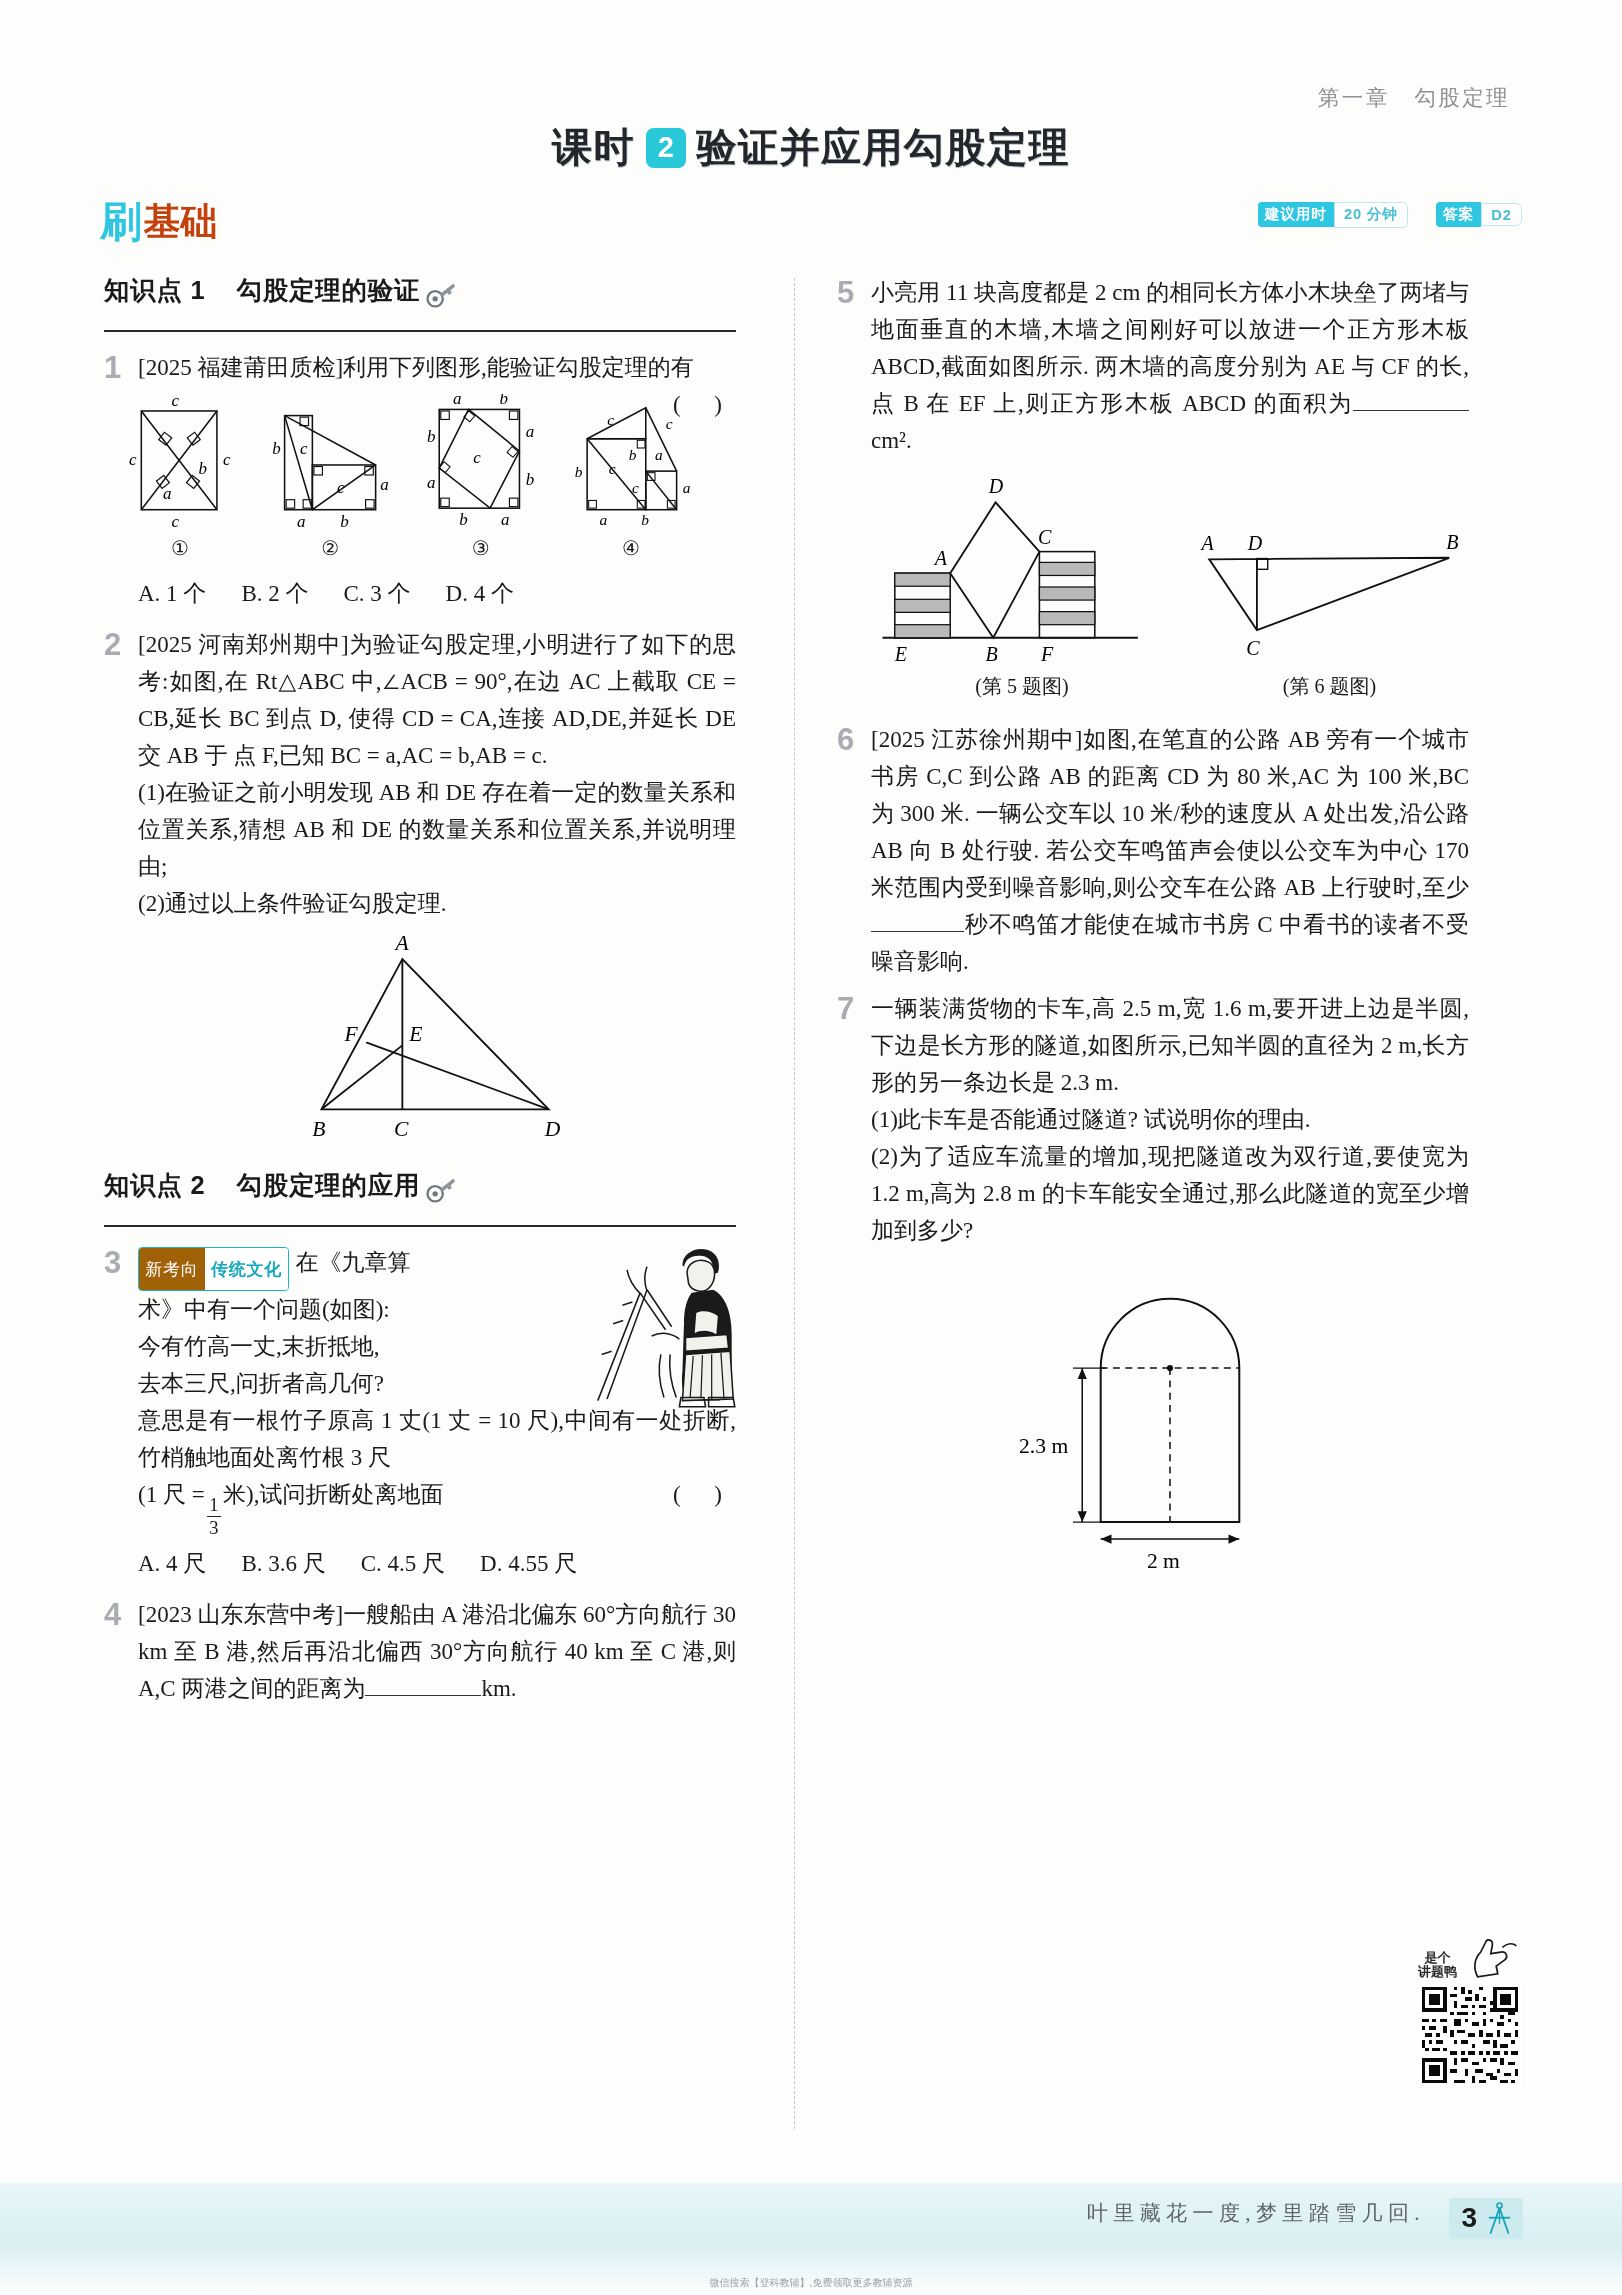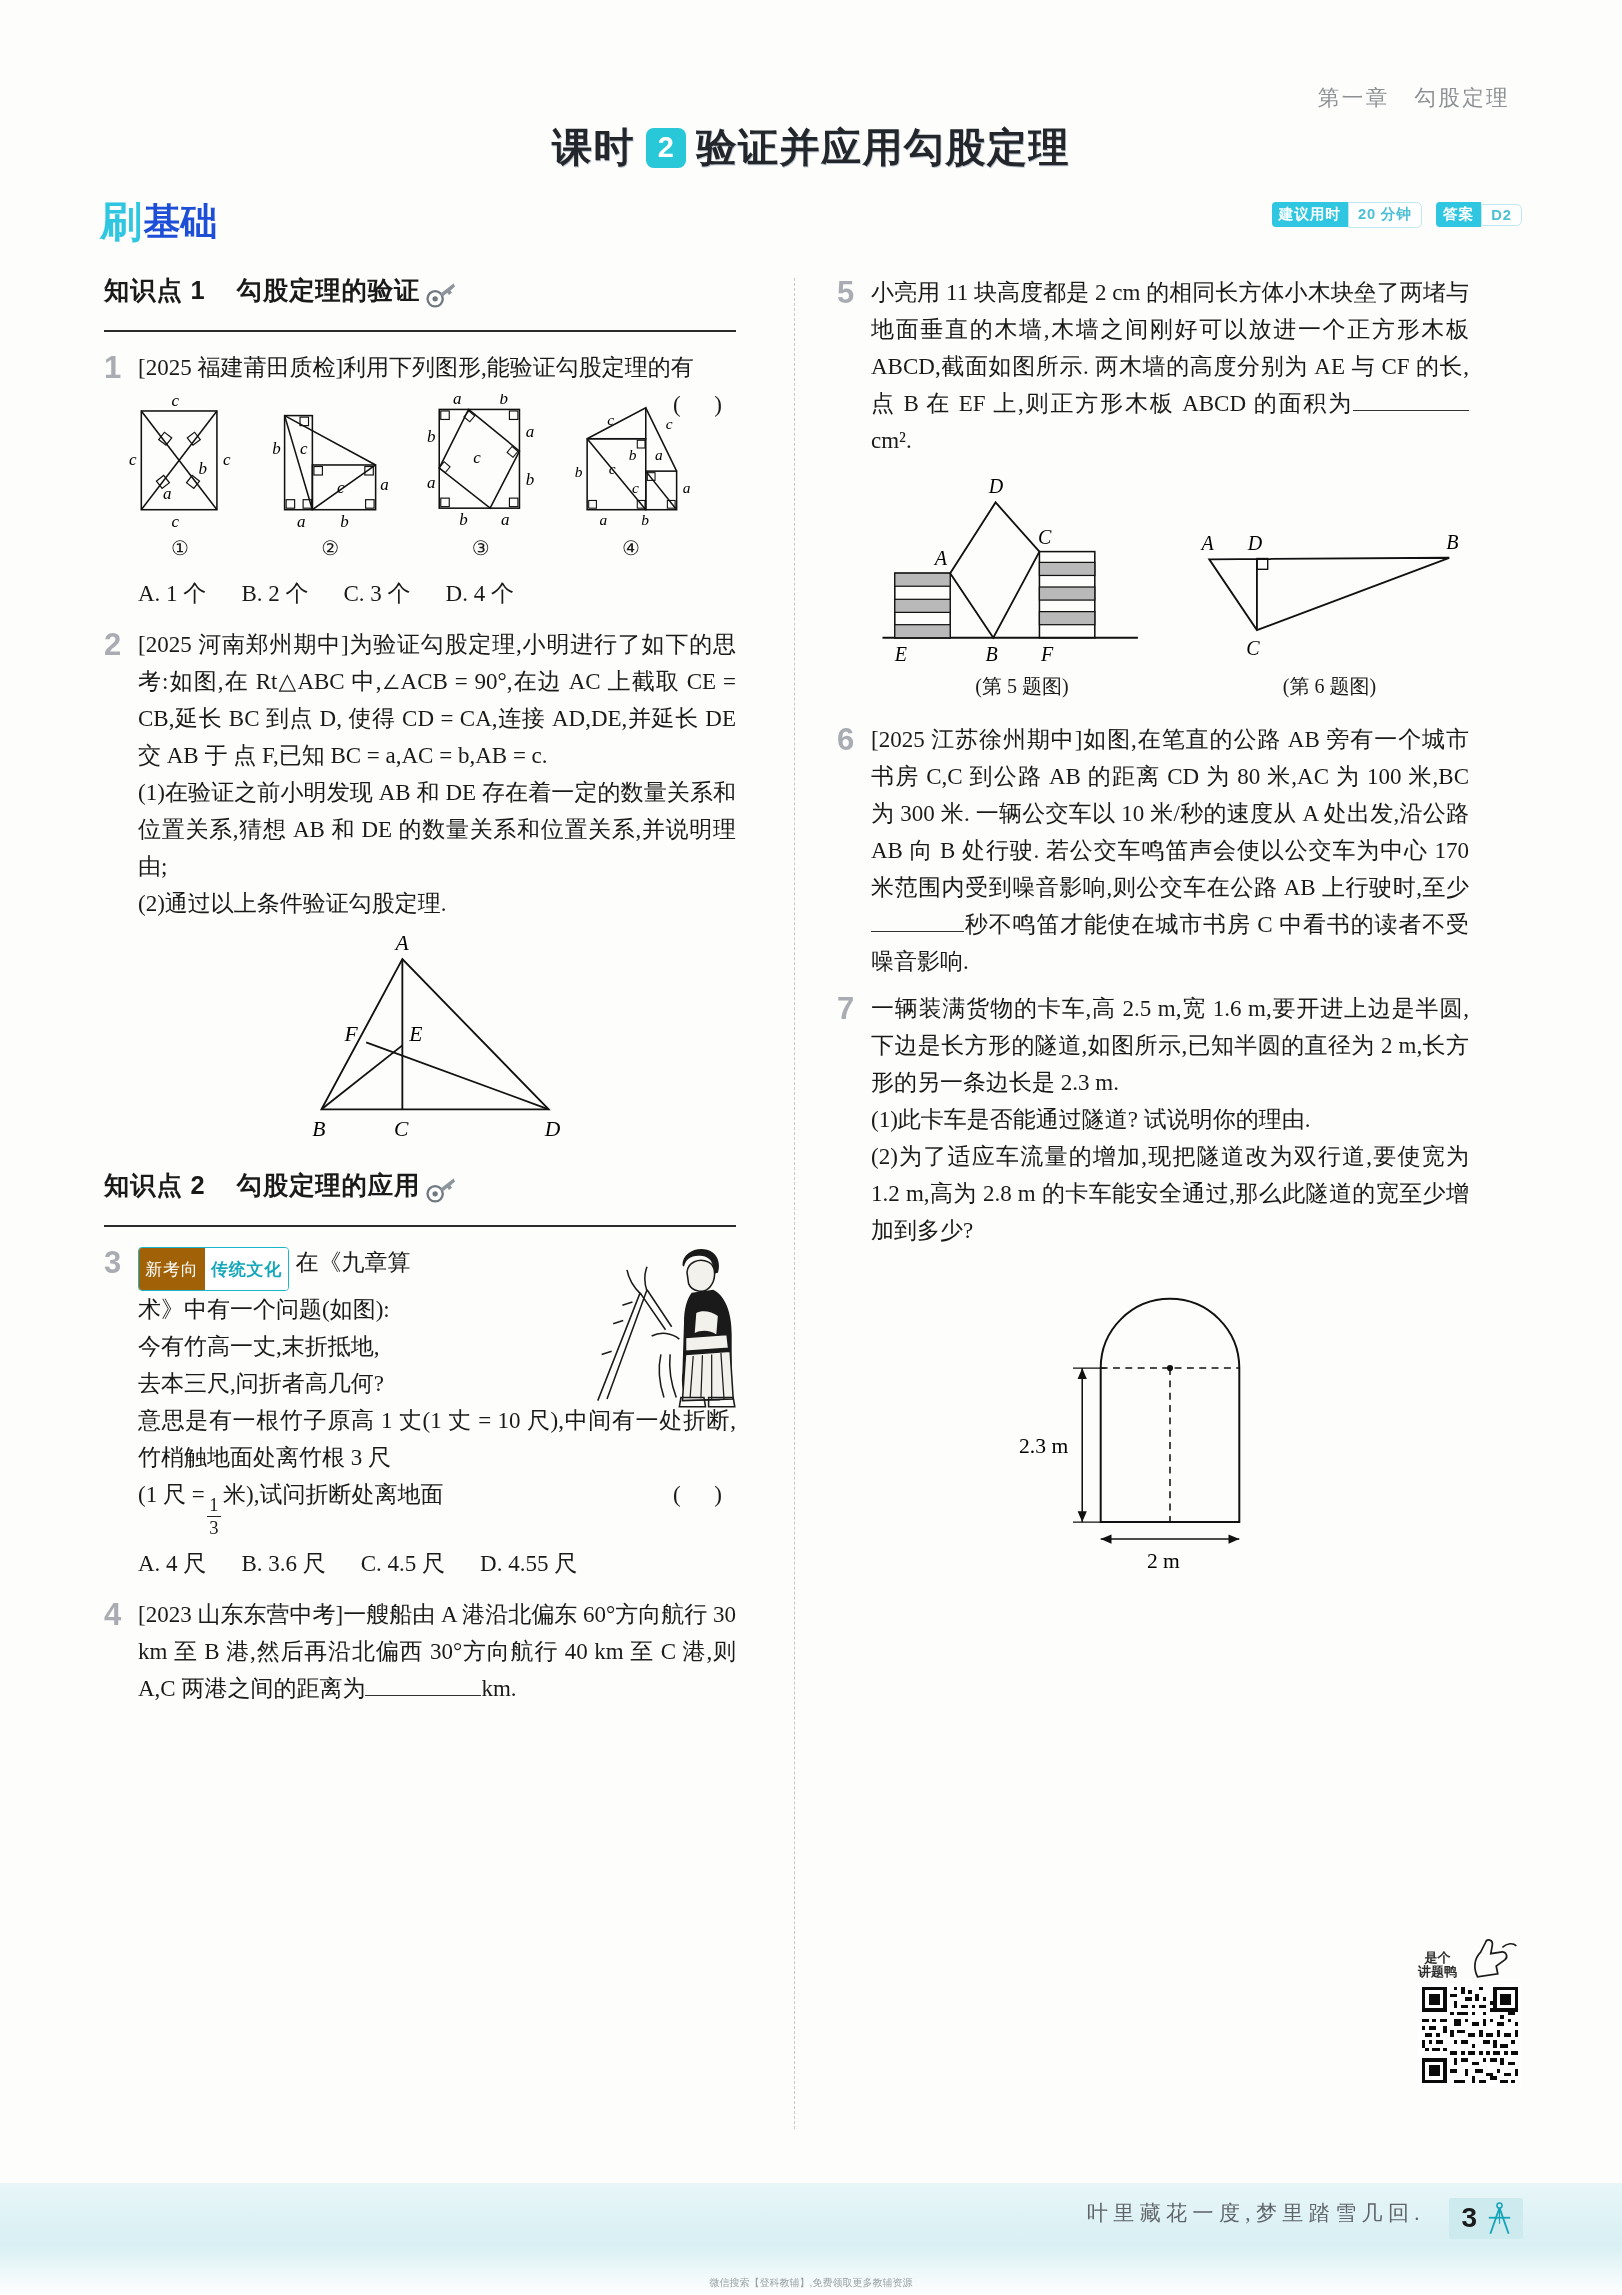--- a/index.html
+++ b/index.html
@@ -42,25 +42,25 @@
   }
 
   
   .brushrow { position:absolute; top:194px; left:100px; display:flex; align-items:center; }
   .brush-a {
     font-family:"Liberation Sans", sans-serif; font-weight:bold;
     font-size:42px; color:#2ec6e0; letter-spacing:-1.5px;
   }
   .brush-b {
     font-family:"Liberation Sans", sans-serif; font-weight:bold;
-    font-size:37px; color:#1d4ed8; margin-left:3.1px;
-  }
-
-  
-  .badges { position:absolute; top:202px; right:100px; display:flex; align-items:center; gap:14px; }
+    font-size:37px; color:#c2410c; margin-left:3.1px;
+  }
+
+  
+  .badges { position:absolute; top:202px; right:100px; display:flex; align-items:flex-start; gap:28px; }
   .badge-grp { display:flex; align-items:center; }
   .bg-key {
     background:#2ec6e0; color:#fff;
     font-family:"Liberation Sans", sans-serif; font-size:14.7px; font-weight:bold;
     padding:3.1px 7px; border-radius:3.9px 0 0 3.9px; letter-spacing:0.8px;
   }
   .bg-val {
     background:#fff; color:#4bbfd4; border:1.2px solid #bfe7ef;
     font-family:"Liberation Sans", sans-serif; font-size:14.7px; font-weight:bold;
     padding:2.3px 9.3px; border-radius:0 5.4px 5.4px 0; letter-spacing:0.8px;

